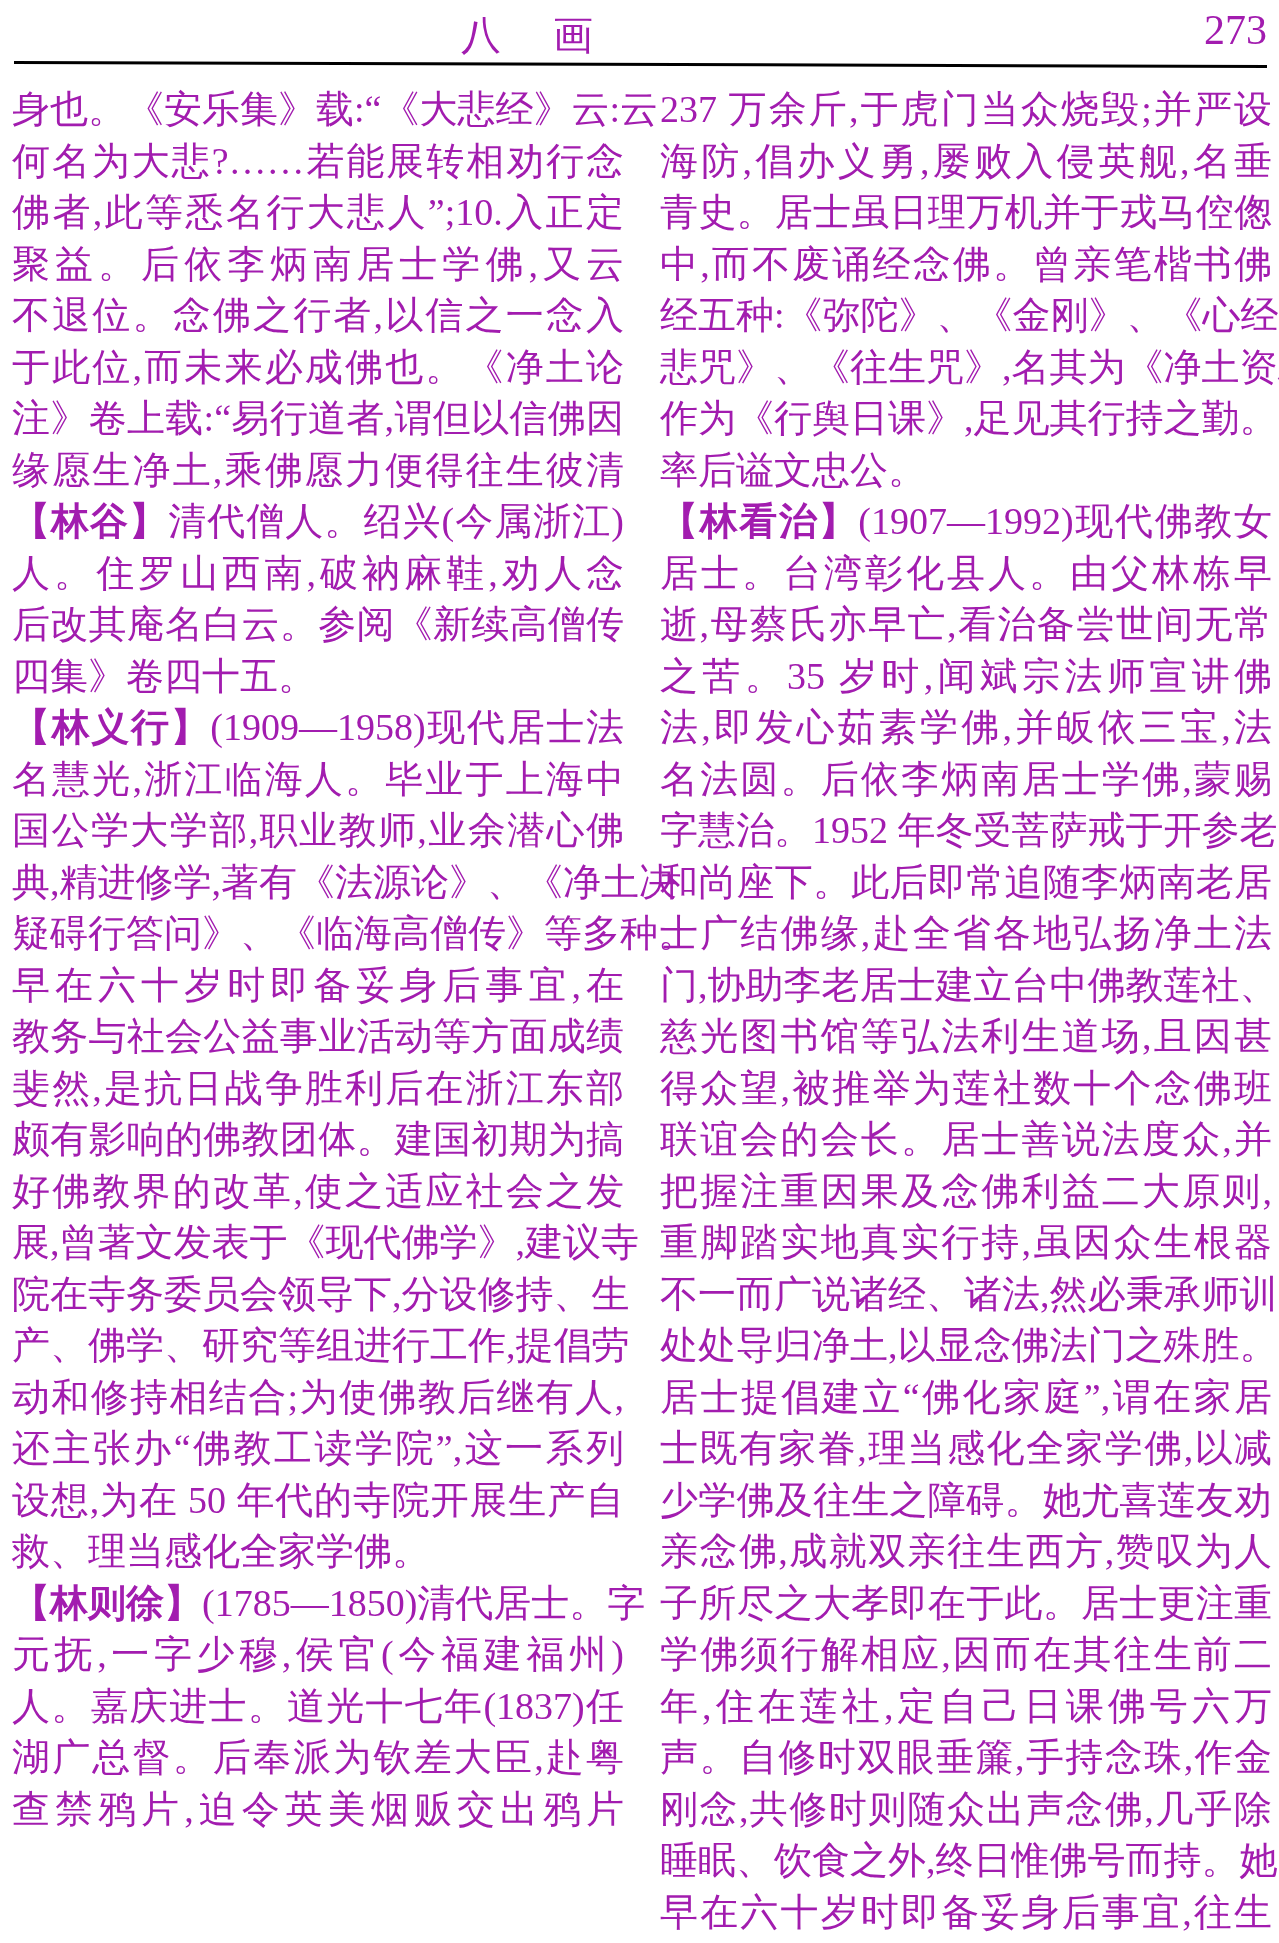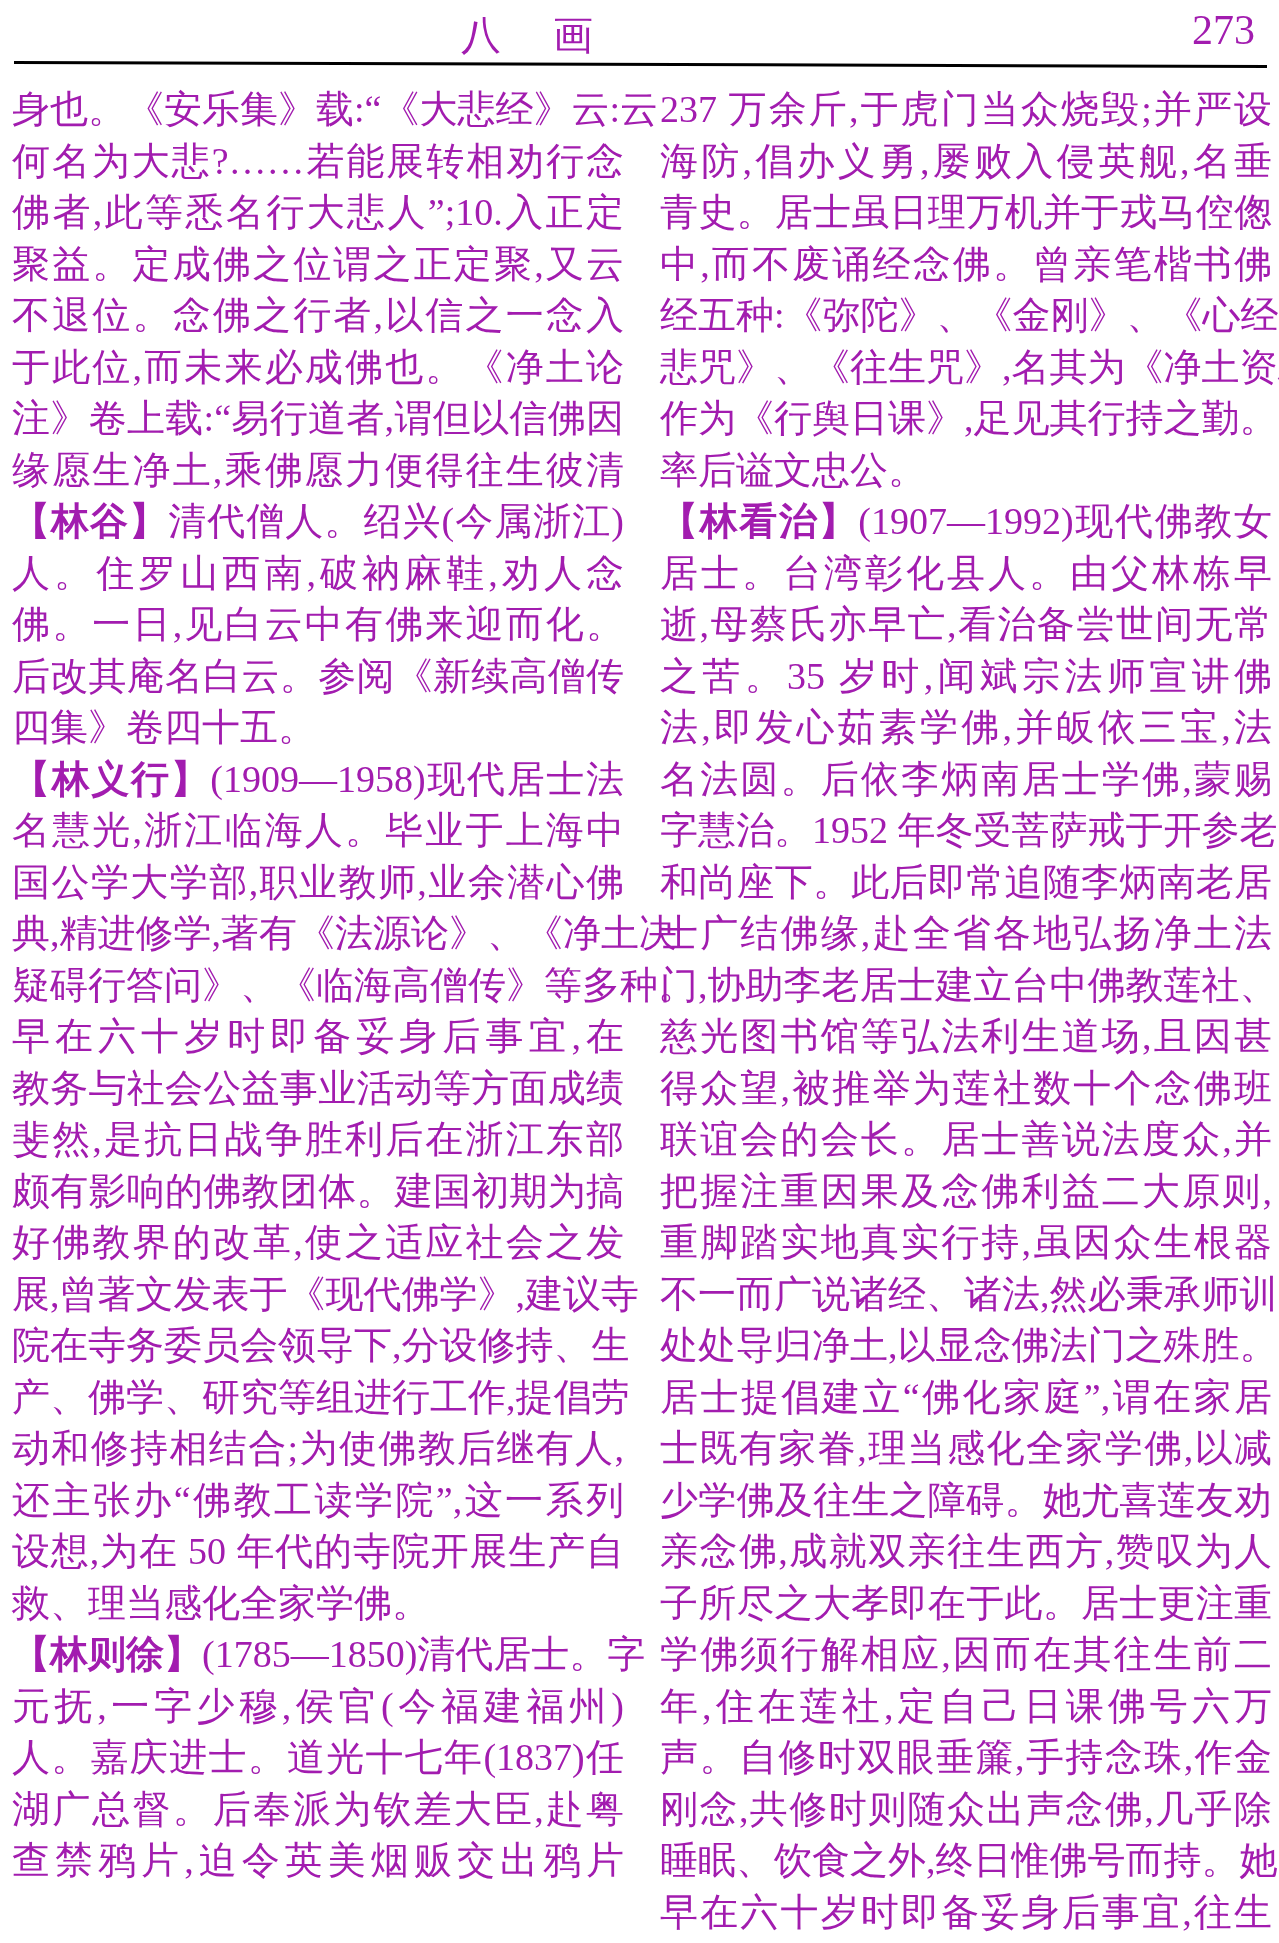--- a/index.html
+++ b/index.html
@@ -22,21 +22,21 @@
     left: 0;
     width: 1060px;
     text-align: center;
     font-size: 40px;
     letter-spacing: 6px;
     white-space: pre;
   }
   .page-number {
     position: absolute;
     top: 6px;
-    right: 24px;
+    right: 12px;
     font-size: 42px;
   }
   .header-rule {
     position: absolute;
     top: 61px;
     left: 14px;
     width: 1253px;
     height: 3px;
     background: #000000;
     transform: rotate(0.18deg);
@@ -68,28 +68,27 @@
 <body>
 
 <div class="page">
   <div class="header-title">八　画</div>
   <div class="page-number">273</div>
   <div class="header-rule"></div>
   <div class="column col-left">
       <div class="line">身也。《安乐集》载:“《大悲经》云:云</div>
       <div class="line">何名为大悲?……若能展转相劝行念</div>
       <div class="line">佛者,此等悉名行大悲人”;10.入正定</div>
-      <div class="line">聚益。定成佛之位谓之正定聚,又云</div>
+      <div class="line">聚益。后依李炳南居士学佛,又云</div>
       <div class="line">不退位。念佛之行者,以信之一念入</div>
       <div class="line">于此位,而未来必成佛也。《净土论</div>
       <div class="line">注》卷上载:“易行道者,谓但以信佛因</div>
       <div class="line">缘愿生净土,乘佛愿力便得往生彼清</div>
       <div class="line"><span class="headword">【林谷】</span>清代僧人。绍兴(今属浙江)</div>
       <div class="line">人。住罗山西南,破衲麻鞋,劝人念</div>
-      <div class="line">佛。一日,见白云中有佛来迎而化。</div>
       <div class="line">后改其庵名白云。参阅《新续高僧传</div>
       <div class="line last">四集》卷四十五。</div>
       <div class="line"><span class="headword">【林义行】</span>(1909—1958)现代居士法</div>
       <div class="line">名慧光,浙江临海人。毕业于上海中</div>
       <div class="line">国公学大学部,职业教师,业余潜心佛</div>
       <div class="line">典,精进修学,著有《法源论》、《净土决</div>
       <div class="line">疑碍行答问》、《临海高僧传》等多种。</div>
       <div class="line">早在六十岁时即备妥身后事宜,在</div>
       <div class="line">教务与社会公益事业活动等方面成绩</div>
       <div class="line">斐然,是抗日战争胜利后在浙江东部</div>

